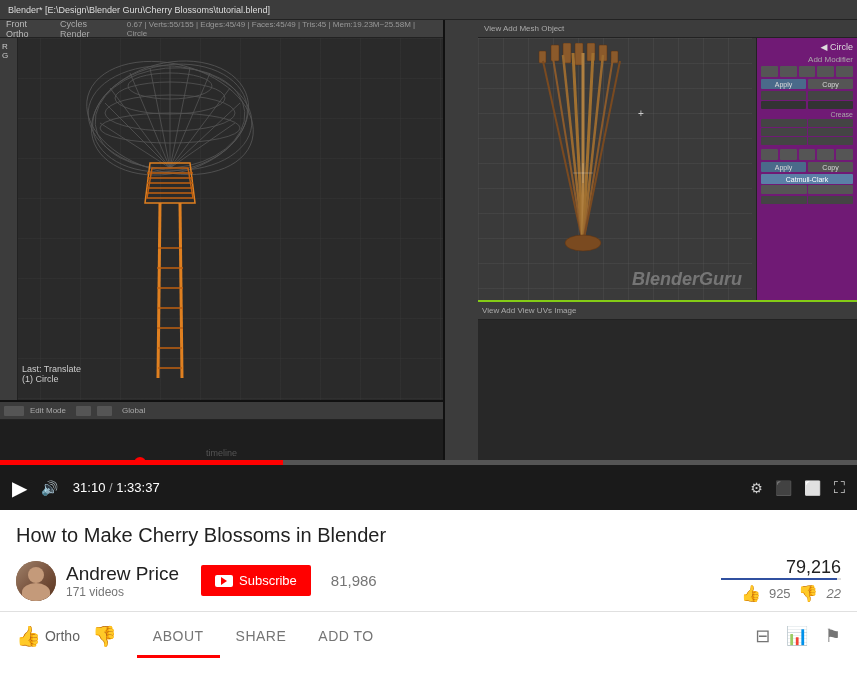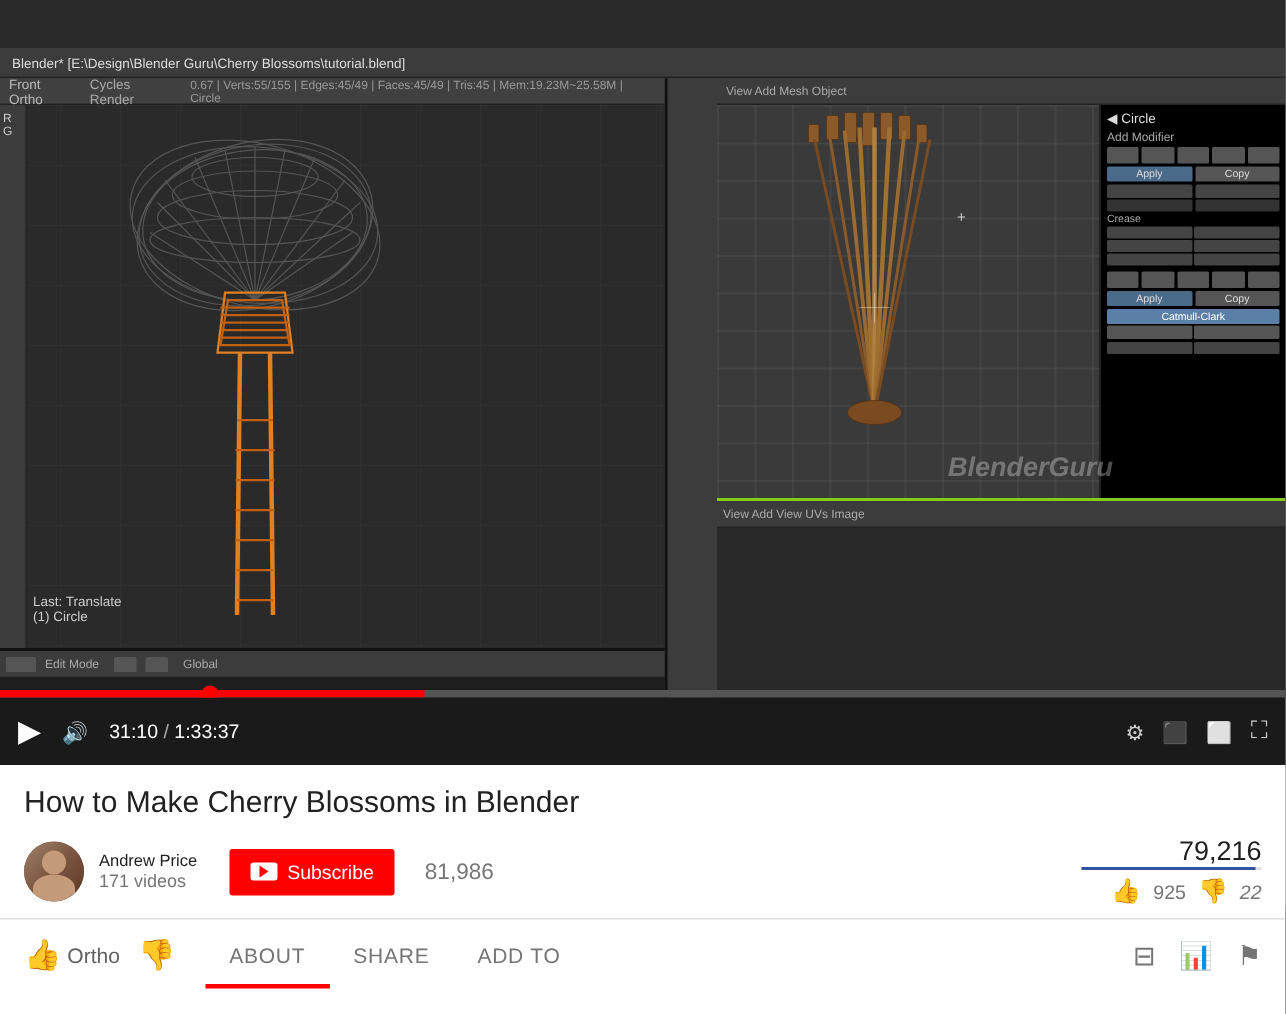--- a/index.html
+++ b/index.html
@@ -28,21 +28,20 @@
       overflow: hidden;
     }
 
     
     .blender-ui {
       width: 100%;
       height: 100%;
       background: #3c3c3c;
       display: flex;
       position: relative;
-      margin-top: 32px;
     }
 
     
     .video-info {
       padding: 12px 16px 0 16px;
       background: #fff;
     }
 
     .video-title {
       font-size: 20px;
@@ -101,21 +100,21 @@
       bottom: 0;
       left: 6px;
     }
 
     .channel-info {
       display: flex;
       flex-direction: column;
     }
 
     .channel-name {
-      font-size: 11px;
+      font-size: 19px;
       font-weight: 500;
       color: #212121;
     }
 
     .video-count {
       font-size: 12px;
       color: #757575;
     }
 
     .subscribe-btn {
@@ -358,21 +357,21 @@
 
               <ellipse cx="75" cy="200" rx="18" ry="8" fill="#7a4a20" stroke="#5a3010" stroke-width="0.5"></ellipse>
 
               <line x1="65" y1="130" x2="85" y2="130" stroke="white" stroke-width="0.5" opacity="0.5"></line>
               <line x1="75" y1="120" x2="75" y2="140" stroke="white" stroke-width="0.5" opacity="0.5"></line>
             </svg>
 
             <div style="position:absolute;left:160px;top:70px;color:#ccc;font-size:10px;">+</div>
           </div>
 
-          <div style="position:absolute;top:18px;right:0;width:124px;height:calc(100% - 18px);background:#000000;border-left:1px solid #222;padding:4px;overflow:hidden;">
+          <div style="position:absolute;top:18px;right:0;width:101px;height:calc(100% - 18px);background:#701a75;border-left:1px solid #222;padding:4px;overflow:hidden;text-align:right;">
             <div style="color:#ddd;font-size:9px;margin-bottom:3px;">◀ Circle</div>
             <div style="color:#aaa;font-size:8px;margin-bottom:2px;">Add Modifier</div>
 
             <div style="display:flex;gap:2px;margin-bottom:2px;">
               <div style="background:#555;height:11px;flex:1;border-radius:1px;"></div>
               <div style="background:#555;height:11px;flex:1;border-radius:1px;"></div>
               <div style="background:#555;height:11px;flex:1;border-radius:1px;"></div>
               <div style="background:#555;height:11px;flex:1;border-radius:1px;"></div>
               <div style="background:#555;height:11px;flex:1;border-radius:1px;"></div>
             </div>

